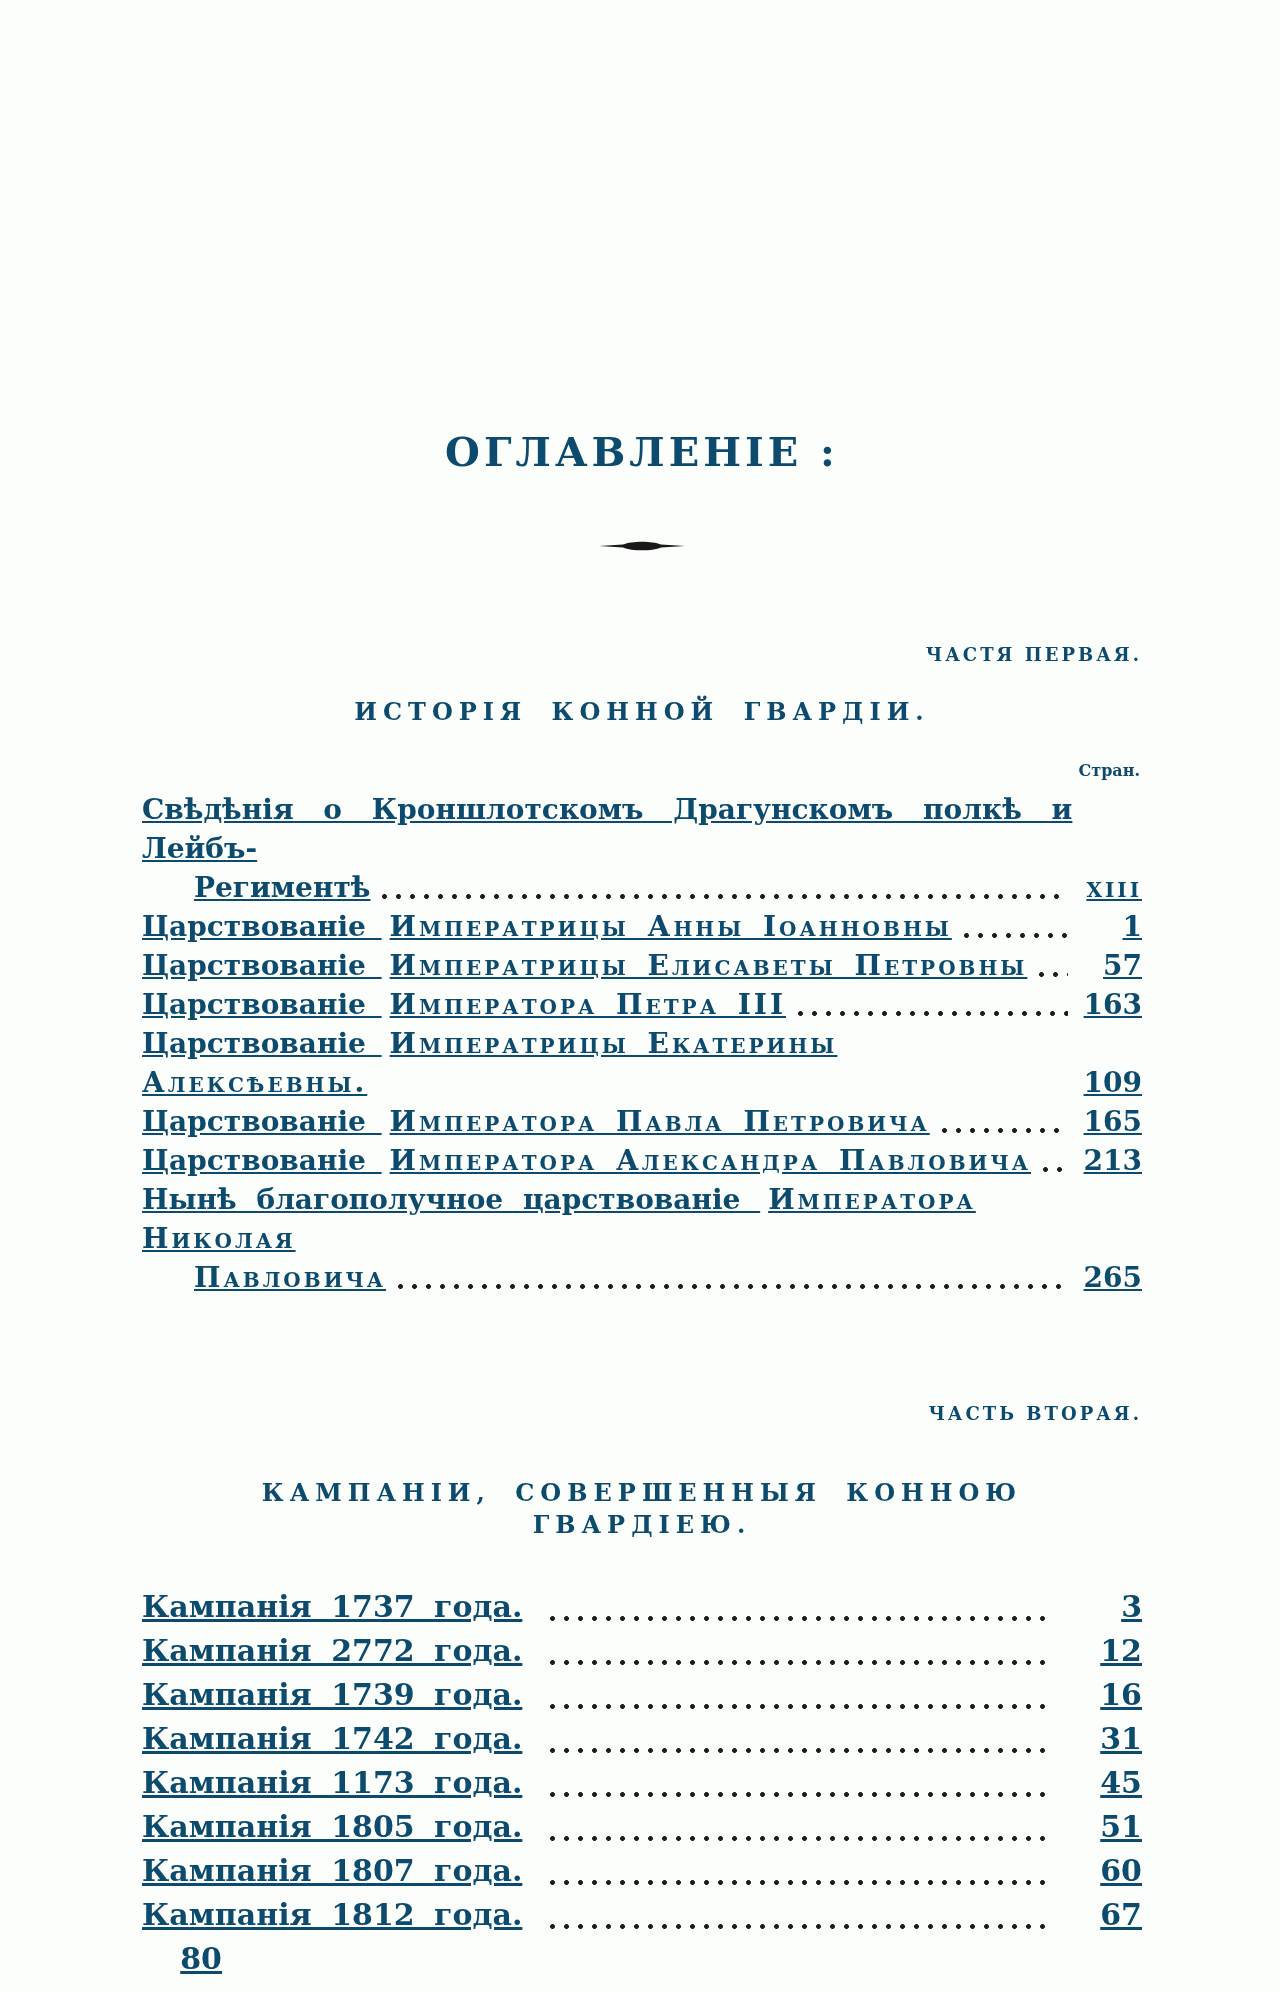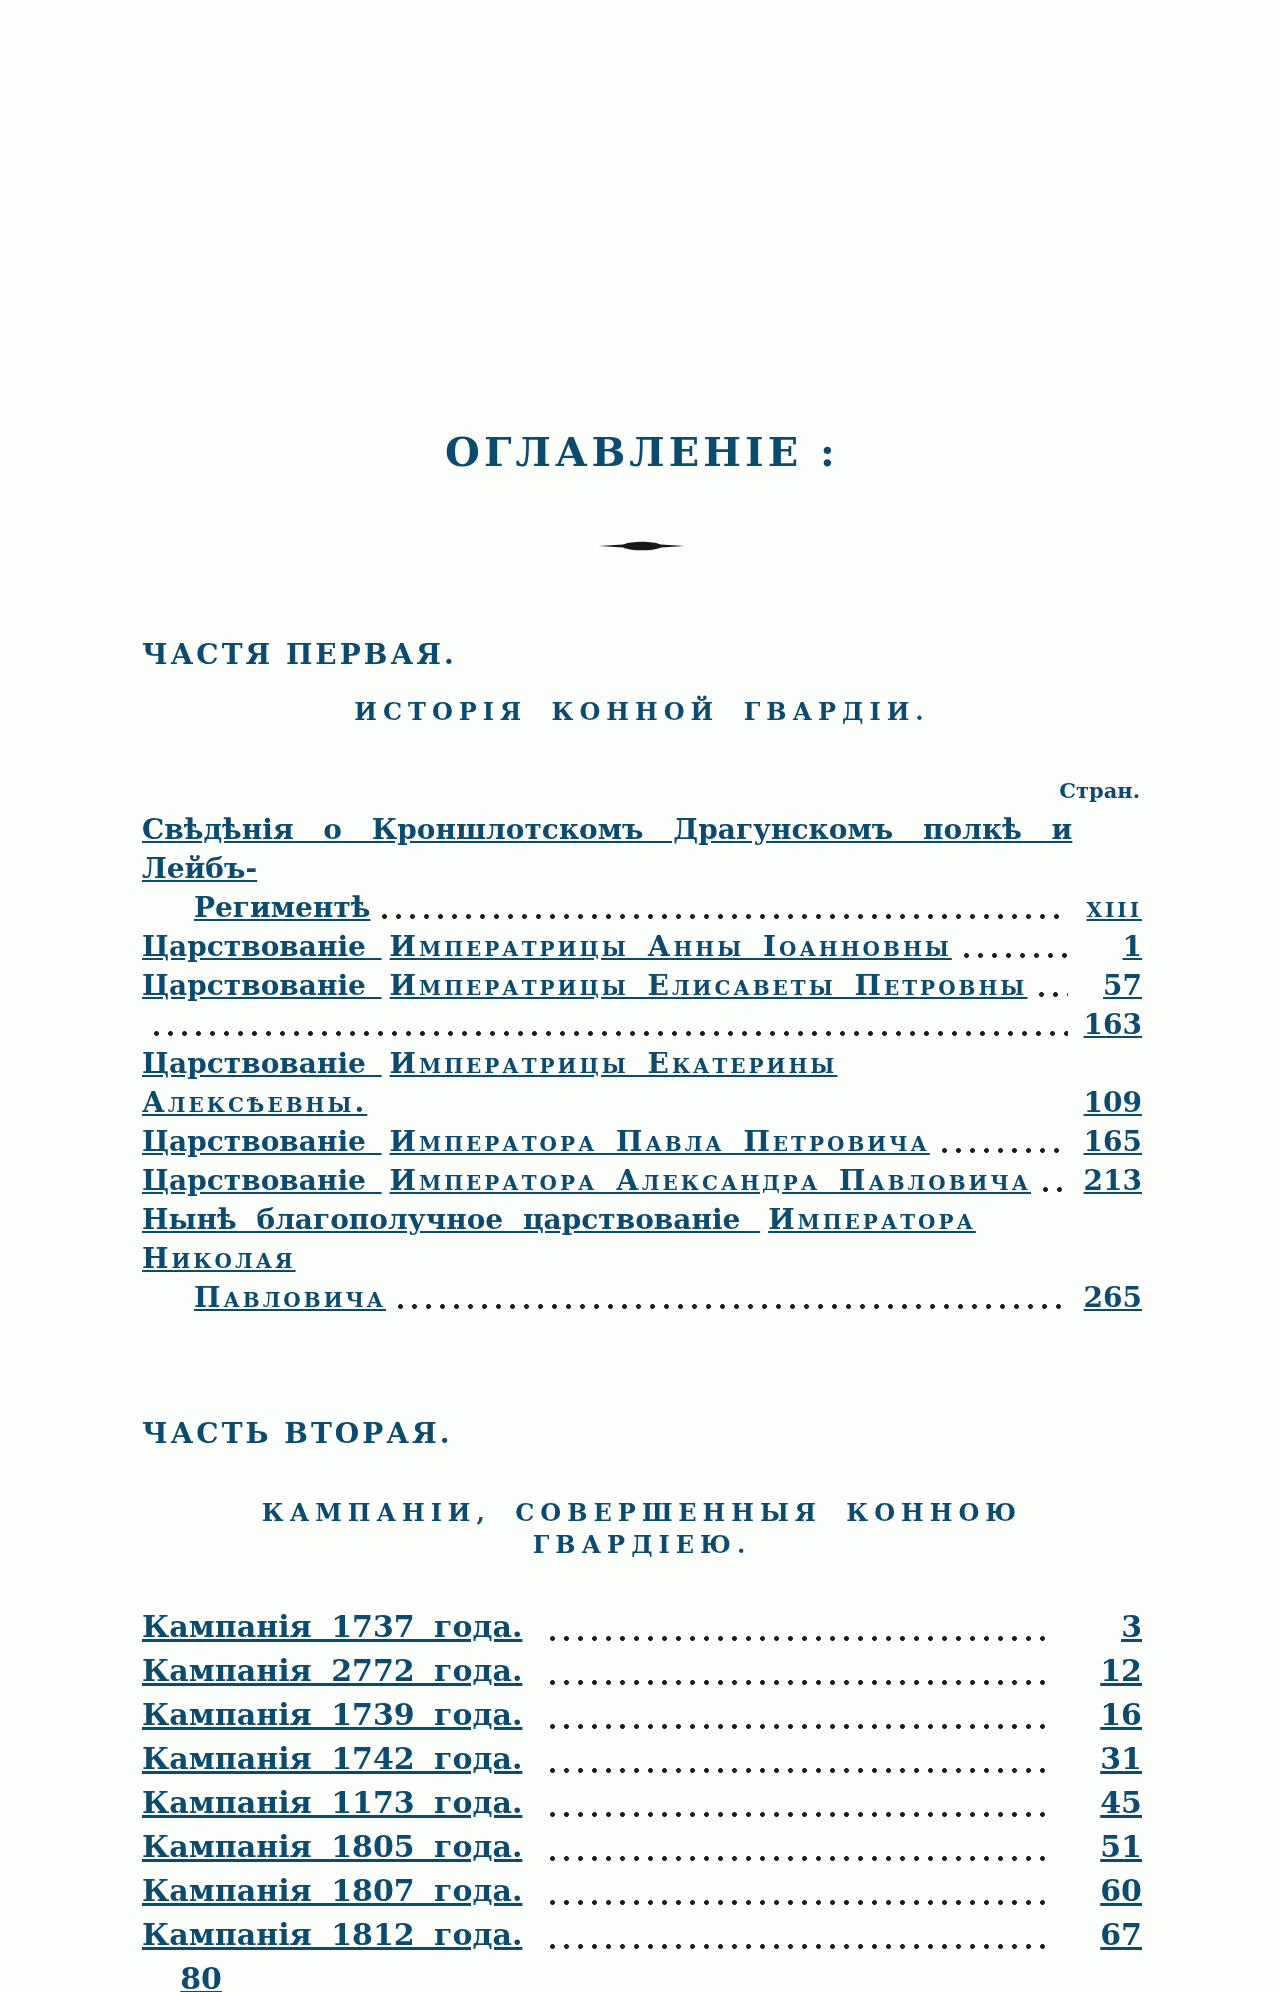--- a/index.html
+++ b/index.html
@@ -28,40 +28,40 @@
     letter-spacing: 4px;
     line-height: 48px;
     white-space: pre;
   }
   .ornament-wrap {
     margin-top: 64px;
     text-align: center;
     line-height: 14px;
   }
   .part-heading {
-    text-align: left;
-    font-size: 28px;
+    text-align: right;
+    font-size: 18px;
     font-weight: 700;
     letter-spacing: 3px;
     line-height: 34px;
   }
   .p1-heading { margin-top: 84px; }
   .sub-heading {
     text-align: center;
     font-size: 24px;
     font-weight: 700;
     letter-spacing: 6px;
     word-spacing: 10px;
     line-height: 32px;
   }
   .p1-sub { margin-top: 24px; }
   .stran {
-    margin-top: 50px;
+    margin-top: 30px;
     text-align: right;
-    font-size: 21px;
+    font-size: 16px;
     font-weight: 700;
     line-height: 26px;
     padding-right: 2px;
   }
   .toc { font-weight: 700; }
   .toc1 { margin-top: 6px; font-size: 28px; }
   .toc1 .row { line-height: 39px; }
   .p2-heading { margin-top: 100px; }
   .p2-sub { margin-top: 46px; }
   .toc2 { margin-top: 44px; font-size: 30px; }
@@ -129,20 +129,21 @@
           <span class="txt"><span>Царствованіе </span><span class="sc">Императрицы Анны Іоанновны</span></span>
           <span class="leader"></span>
           <span class="pg">1</span>
         </div>
         <div class="row">
           <span class="txt"><span>Царствованіе </span><span class="sc">Императрицы Елисаветы Петровны</span></span>
           <span class="leader"></span>
           <span class="pg">57</span>
         </div>
         <div class="row">
+          <span class="txt"><span>Царствованіе </span><span class="sc">Императора Петра III</span></span>
           <span class="leader"></span>
           <span class="pg">163</span>
         </div>
         <div class="row">
           <span class="txt"><span>Царствованіе </span><span class="sc">Императрицы Екатерины Алексѣевны.</span></span>
           <span class="leader"></span>
           <span class="pg">109</span>
         </div>
         <div class="row">
           <span class="txt"><span>Царствованіе </span><span class="sc">Императора Павла Петровича</span></span>

